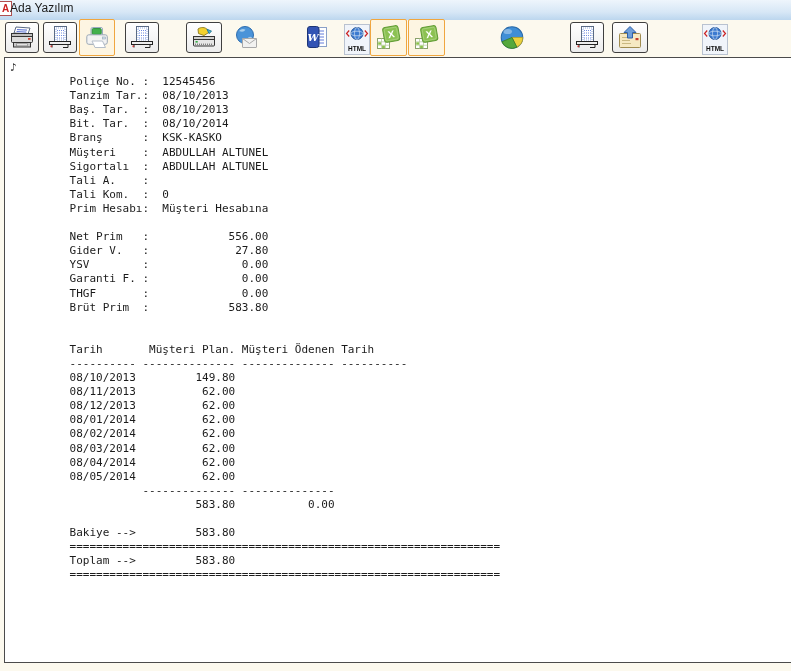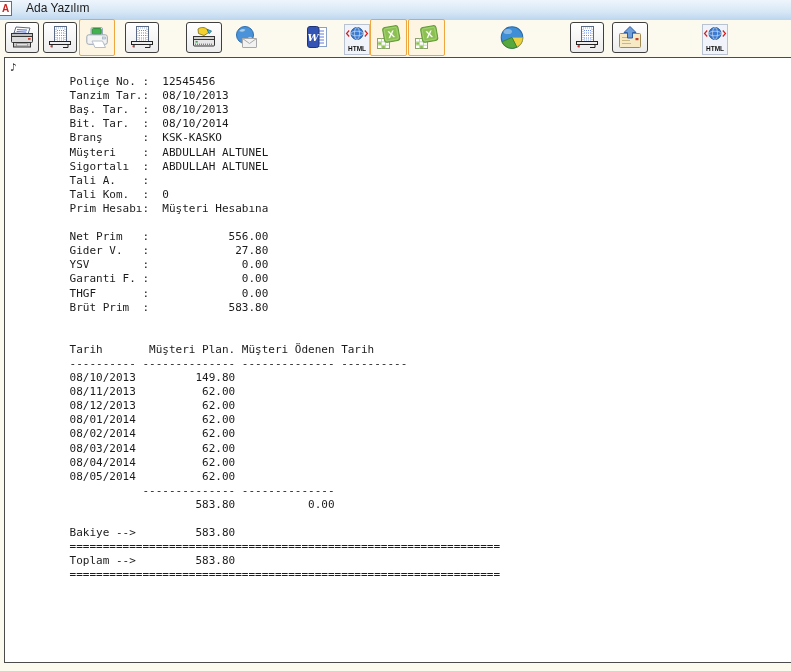--- a/index.html
+++ b/index.html
@@ -4,21 +4,21 @@
 <style>
   html,body{margin:0;padding:0;}
   .app{position:relative;width:791px;height:671px;background:#fcf9ee;overflow:hidden;
        font-family:"Liberation Sans", sans-serif;}
   
   .titlebar{position:absolute;left:0;top:0;width:791px;height:20px;
             background:linear-gradient(#eef5fc,#d7e7f6 60%,#bcd6ee);}
   .win-icon{position:absolute;left:0;top:1px;width:11px;height:13px;background:#fff;
             border:1px solid #b05050;border-left:none;display:flex;align-items:center;justify-content:center;
             font-size:10px;font-weight:bold;color:#cc2222;line-height:11px;}
-  .win-title{position:absolute;left:26px;top:1px;font-size:12px;color:#1c1c1c;line-height:15px;}
+  .win-title{position:absolute;left:10px;top:1px;font-size:12px;color:#1c1c1c;line-height:15px;}
   
   .btn{position:absolute;display:flex;align-items:center;justify-content:center;box-sizing:border-box;cursor:default;}
   .bordered{top:22px;height:31px;width:34px;border:1px solid #3f3f3f;border-radius:3px;
             background:linear-gradient(#ffffff,#ececec);}
   .highlighted{top:19px;height:37px;width:36px;border:1px solid #f0a63f;border-radius:2px;background:#fdf5e2;}
   .flat{top:21px;height:34px;width:38px;}
   .htmlbox{top:24px;height:31px;width:26px;border:1px solid #b9c2d0;background:#f0f4fa;}
   .btn svg{display:block;}
   
   .panel{position:absolute;left:4px;top:57px;width:790px;height:606px;

